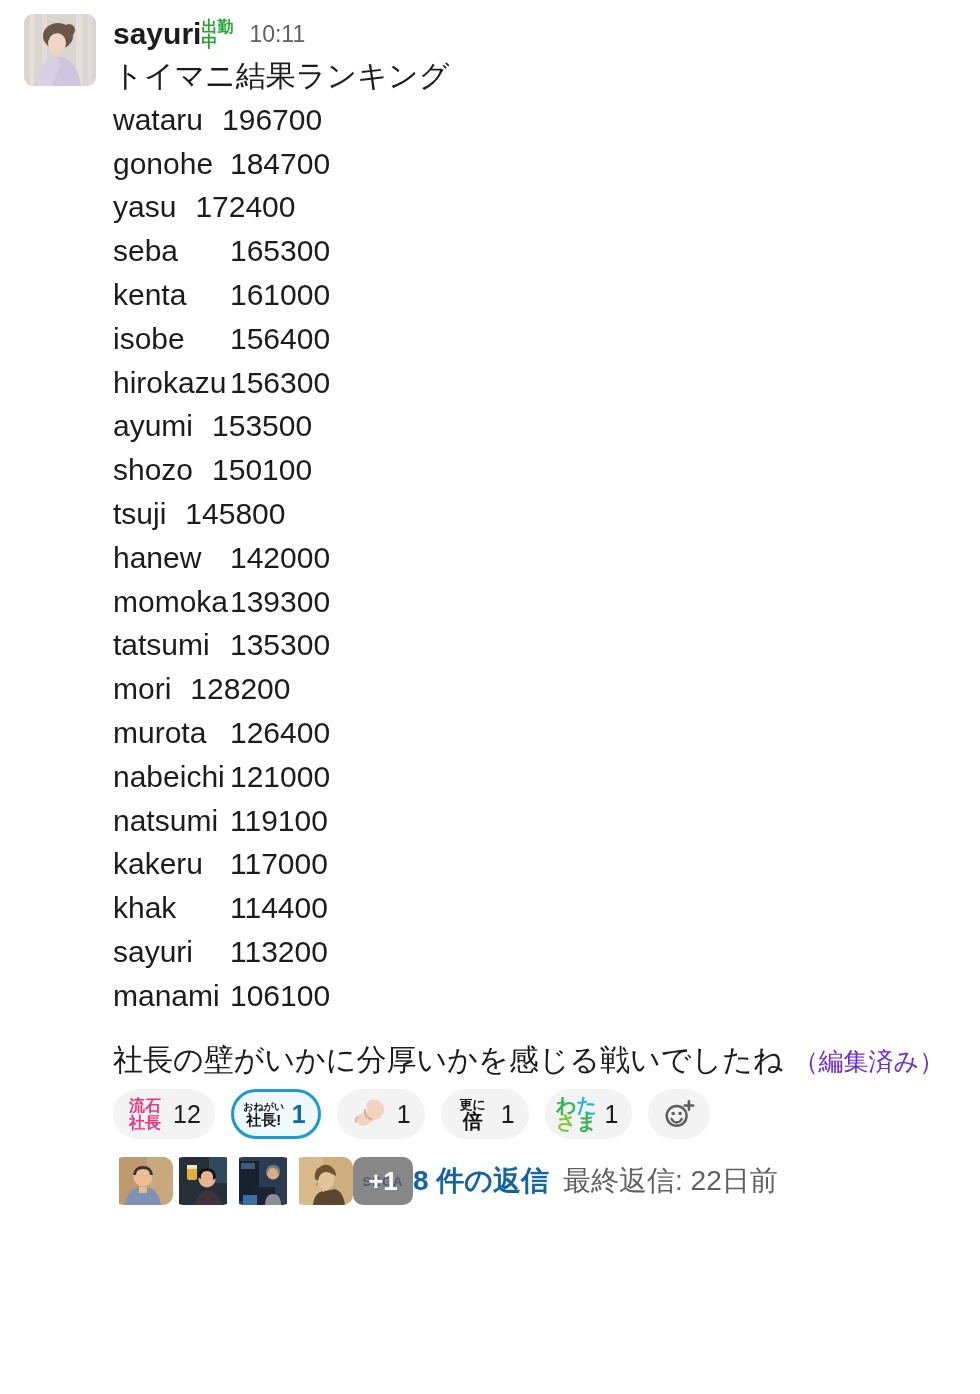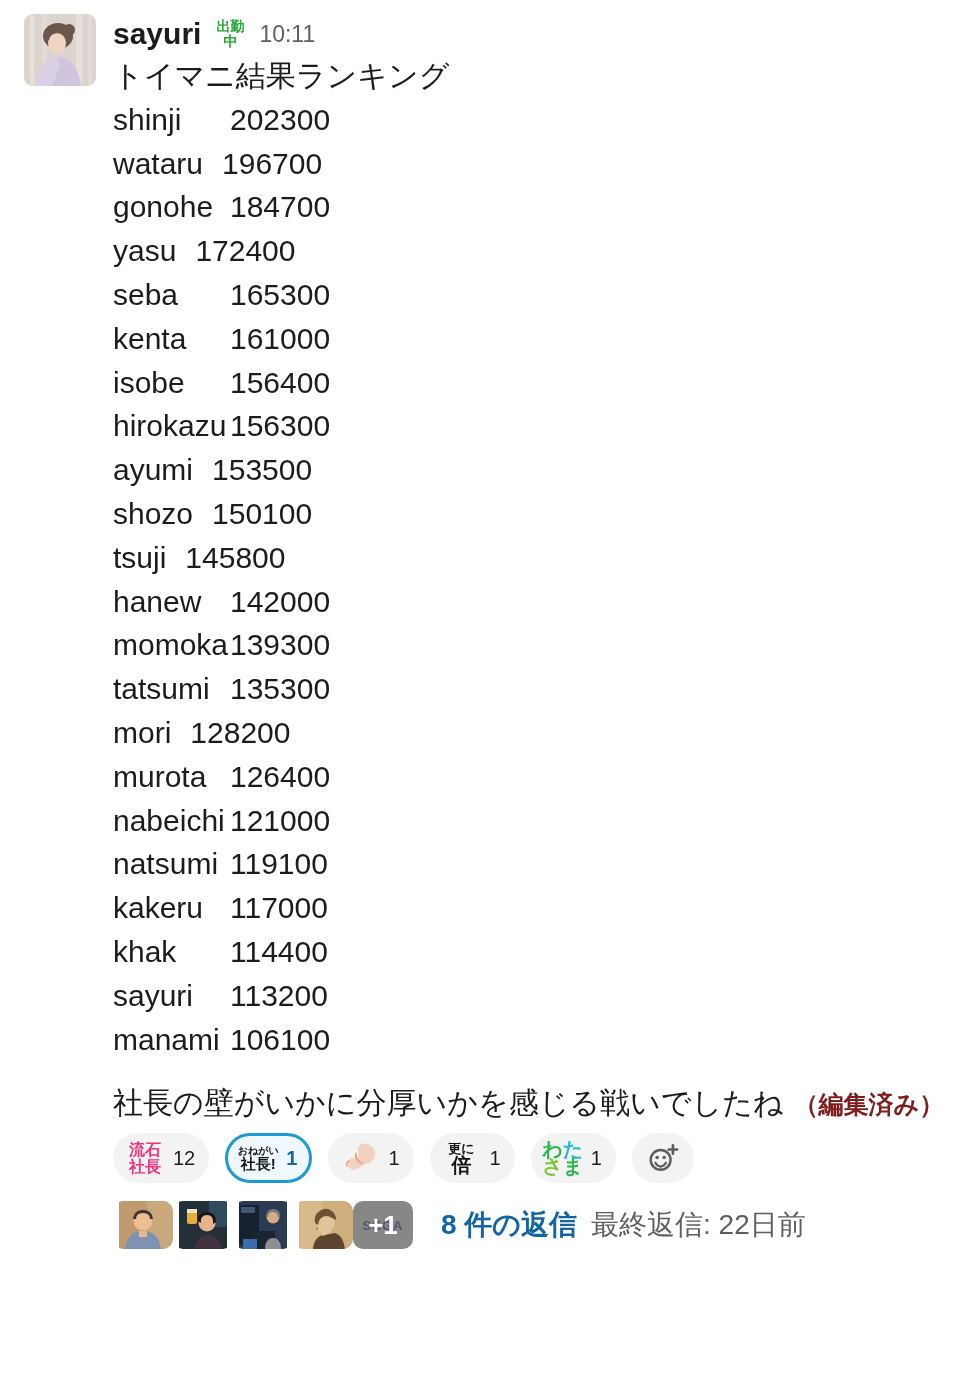--- a/index.html
+++ b/index.html
@@ -13,42 +13,42 @@
   .avatar {
     width:72px; height:72px; border-radius:9px; overflow:hidden;
     flex-shrink:0; cursor:pointer;
   }
   .avatar svg, .tav svg { display:block; width:100%; height:100%; }
   .content { margin-left:17px; min-width:0; }
 
   .header { display:flex; align-items:center; height:40px; }
   .author { font-weight:bold; font-size:30px; color:#1d1c1d; cursor:pointer; }
   .status-emoji {
-    width:38px; margin-left:10px; text-align:center;
-    font-weight:bold; font-size:14px; line-height:15px;
+    width:38px; margin-left:0; 
+    font-weight:bold; font-size:16px; line-height:15px;
   }
   .ts { font-size:23px; color:#616061; margin-left:10px; cursor:pointer; }
 
   .msg-text { font-size:30px; line-height:43.8px; color:#1d1c1d; }
   .title-line { line-height:43.8px; }
   .row { display:flex; }
   .rname.tab { min-width:117px; }
   .rname.sp { margin-right:19px; }
 
   .closing-line { margin-top:20px; display:flex; align-items:baseline; }
-  .edited { color:#7f1d1d; font-size:25px; margin-left:10px;font-weight:bold; }
+  .edited { color:#6d28d9; font-size:25px; margin-left:10px; }
 
   .reactions { display:flex; gap:16px; margin-top:6px; align-items:center; }
   .pill {
     height:50px; border-radius:25px; background:#f3f3f3;
     display:flex; align-items:center; padding:0 14px; gap:10px;
     cursor:pointer; border:none;
   }
   .pill.reacted { background:#eef8fd; border:3px solid #1d9bd1; padding:0 12px; }
-  .pill .count { font-size:20px; color:#1d1c1d; }
+  .pill .count { font-size:25px; color:#1d1c1d; }
   .pill.reacted .count { font-weight:bold; }
   .emoji36 {
     width:36px; height:36px; display:flex; flex-direction:column;
     justify-content:center; align-items:center; font-weight:bold;
     white-space:nowrap; overflow:visible;
   }
   .e-sasuga .l1,.e-sasuga .l2 { font-size:16px; line-height:17px; letter-spacing:0px; }
   .e-onegai .l1 { font-size:10px; line-height:11px; color:#141414; }
   .e-onegai .l2 { font-size:15px; line-height:16px; color:#141414; }
   .e-sarani .l1 { font-size:13px; line-height:13px; color:#141414; }
@@ -60,21 +60,21 @@
   .tav {
     width:60px; height:48px; border-radius:10px; overflow:hidden;
     cursor:pointer; position:relative; flex-shrink:0;
   }
   .tav-more { background:#878787; display:flex; align-items:center; justify-content:center; }
   .tav-more .ghost {
     position:absolute; inset:0; display:flex; align-items:center; justify-content:center;
     color:#1f3350; opacity:.55; font-weight:bold; font-size:13px; letter-spacing:1px;
   }
   .tav-more .plus1 { position:relative; color:#ffffff; font-weight:bold; font-size:26px; }
-  .replies { font-weight:bold; font-size:28px; margin-left:28px; cursor:pointer; }
+  .replies { font-weight:bold; font-size:28px; margin-left:0; cursor:pointer; }
   .lastreply { color:#616061; font-size:28px; margin-left:14px; }
 </style>
 </head>
 <body>
 
 <div class="message">
 
   <div class="avatar">
     <svg viewBox="0 0 72 72">
       <rect width="72" height="72" fill="#dcd4cf"></rect>
@@ -99,24 +99,20 @@
         <span>出勤</span><br>
         <span>中</span>
       </span>
       <span class="ts">10:11</span>
     </div>
 
     <div class="msg-text">
       <div class="title-line">トイマニ結果ランキング</div>
       <div id="ranking">
           <div class="row">
-            <span class="rname tab">shinji</span>
-            <span class="rscore">202300</span>
-          </div>
-          <div class="row">
             <span class="rname sp">wataru</span>
             <span class="rscore">196700</span>
           </div>
           <div class="row">
             <span class="rname tab">gonohe</span>
             <span class="rscore">184700</span>
           </div>
           <div class="row">
             <span class="rname sp">yasu</span>
             <span class="rscore">172400</span>

